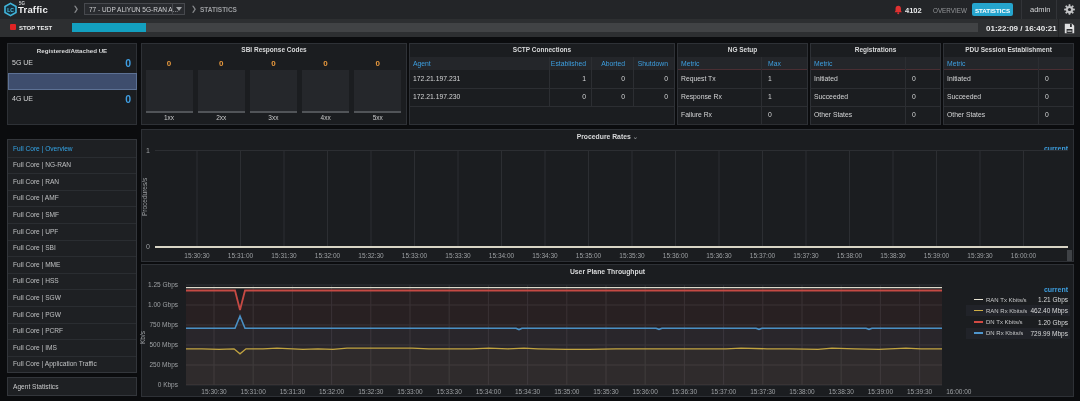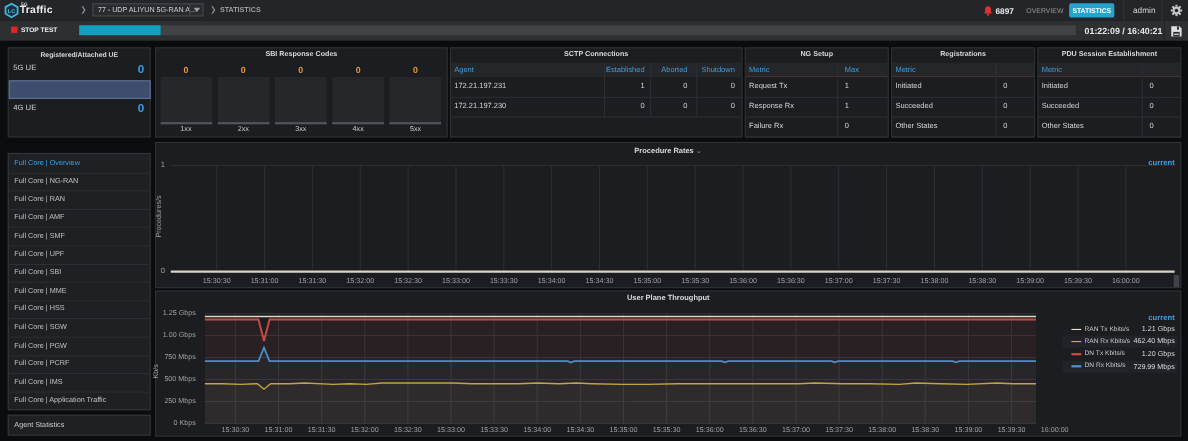--- a/index.html
+++ b/index.html
@@ -20,21 +20,21 @@
 <div class="abs" style="left:84px;top:3px;width:101px;height:12px;border:1px solid #47494e;background:#292b2f;box-sizing:border-box;"></div>
 <div class="abs" style="left:89px;top:6px;font-size:6.5px;color:#cfd0d2;">77 - UDP ALIYUN 5G-RAN A...</div>
 <div class="abs" style="left:172px;top:4px;width:1px;height:10px;background:#47494e;"></div>
 <div class="abs" style="left:176px;top:7px;width:0;height:0;border-left:3px solid transparent;border-right:3px solid transparent;border-top:4px solid #9fa1a4;"></div>
 <div class="abs" style="left:191px;top:5px;font-size:7px;color:#85878a;">❯</div>
 <div class="abs" style="left:200px;top:6px;font-size:6.5px;color:#9b9da0;font-weight:bold;">STATISTICS</div>
 <svg class="abs" style="left:894px;top:4.5px;" width="8.5" height="10" viewBox="0 0 10 11">
 <path d="M5 0.5 C3 0.5 1.8 2 1.8 4 L1.8 6.5 L0.8 8.2 L9.2 8.2 L8.2 6.5 L8.2 4 C8.2 2 7 0.5 5 0.5 Z" fill="#e03131"></path>
 <circle cx="5" cy="9.4" r="1.2" fill="#e03131"></circle>
 </svg>
-<div class="abs" style="left:905px;top:5.5px;font-size:7.5px;color:#e9eaeb;font-weight:bold;">6897</div>
+<div class="abs" style="left:905px;top:5.5px;font-size:7.5px;color:#e9eaeb;font-weight:bold;">4102</div>
 <div class="abs" style="left:933px;top:6.5px;font-size:6.3px;color:#95979a;">OVERVIEW</div>
 <div class="abs" style="left:972px;top:3px;width:41px;height:13px;background:#25a5ce;border-radius:2px;"></div>
 <div class="abs" style="left:972px;top:6.5px;width:41px;text-align:center;font-size:6.2px;color:#fff;font-weight:bold;">STATISTICS</div>
 <div class="abs" style="left:1021px;top:0;width:1px;height:19px;background:#323438;"></div>
 <div class="abs" style="left:1030px;top:5px;font-size:7.5px;color:#d3d4d6;">admin</div>
 <div class="abs" style="left:1056px;top:0;width:1px;height:19px;background:#323438;"></div>
 <svg class="abs" style="left:1064px;top:3.5px;" width="11" height="11" viewBox="0 0 14 14">
 <g fill="#c3c4c6">
 <circle cx="7" cy="7" r="4.6"></circle>
 <g>

